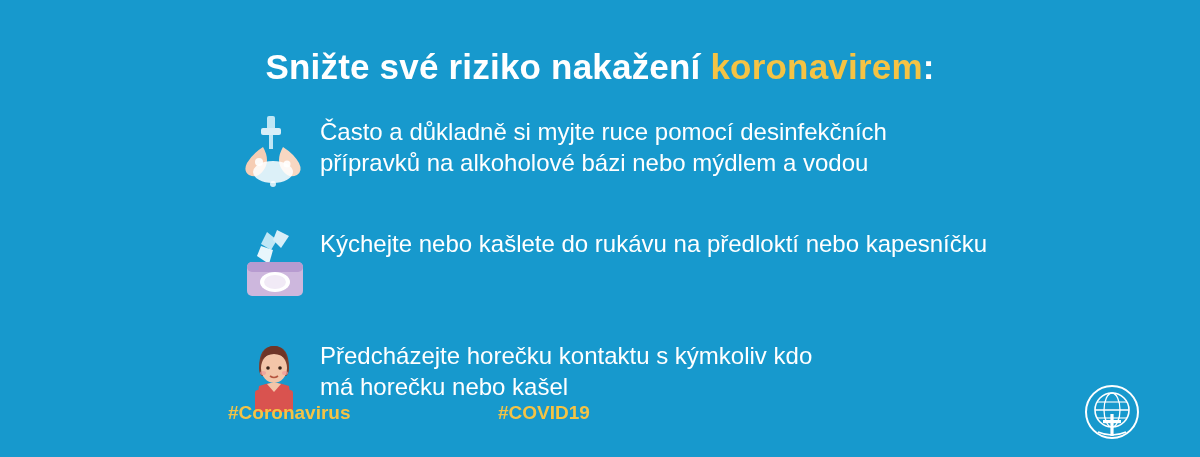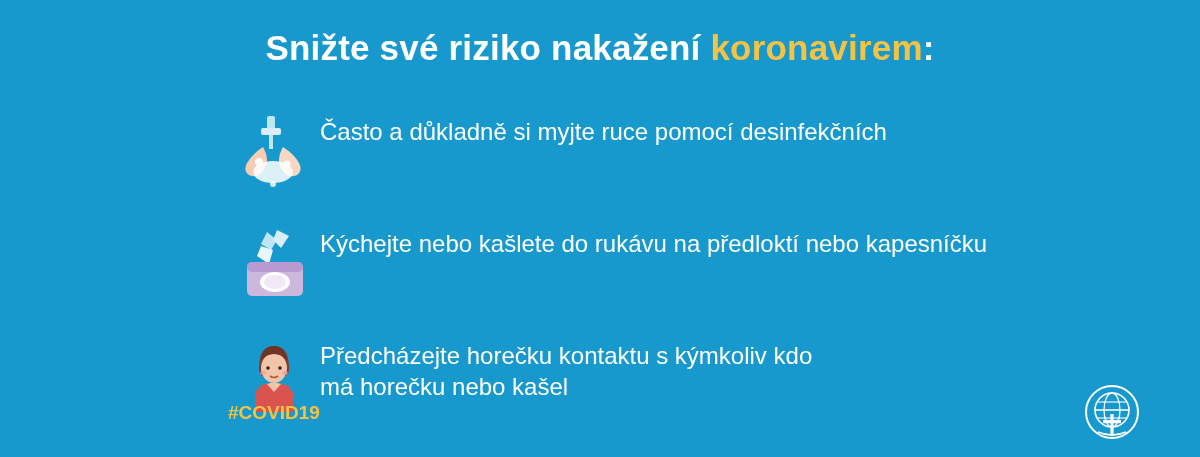--- a/index.html
+++ b/index.html
@@ -15,21 +15,21 @@
     position: relative;
   }
   .poster {
     position: relative;
     width: 1200px;
     height: 457px;
     background: #1799cd;
   }
   .headline {
     position: absolute;
-    top: 28px;
+    top: 47px;
     left: 0;
     width: 1200px;
     text-align: center;
     font-size: 35px;
     font-weight: bold;
     color: #ffffff;
     letter-spacing: 0.2px;
     white-space: nowrap;
   }
   .headline .hl-accent {
@@ -120,20 +120,21 @@
           <path d="M26 33 q8 14 0 24 q-6 8 -14 4 q-6 -4 -2 -12 q5 -9 16 -16z" fill="#f6cdb4"></path>
           <path d="M46 33 q-8 14 0 24 q6 8 14 4 q6 -4 2 -12 q-5 -9 -16 -16z" fill="#f7d7c2"></path>
           <ellipse cx="36" cy="58" rx="20" ry="11" fill="#ffffff" opacity="0.85"></ellipse>
           <circle cx="22" cy="48" r="4" fill="#ffffff" opacity="0.9"></circle>
           <circle cx="50" cy="50" r="3.5" fill="#ffffff" opacity="0.9"></circle>
           <circle cx="36" cy="70" r="3" fill="#ffffff" opacity="0.8"></circle>
         </svg>
       </div>
       <div class="tip-text">
         <span class="line">Často a důkladně si myjte ruce pomocí desinfekčních</span>
+        <span class="line">přípravků na alkoholové bázi nebo mýdlem a vodou</span>
       </div>
     </div>
 
     <div class="tip">
       <div class="tip-icon">
         <svg width="74" height="82" viewBox="0 0 74 82" xmlns="http://www.w3.org/2000/svg">
           <path d="M30 6 l10 8 -6 10 -10 -6z" fill="#bfe6f5"></path>
           <path d="M40 4 l12 6 -8 12 -8 -8z" fill="#d8eef8"></path>
           <path d="M24 20 l12 4 -4 14 -12 -8z" fill="#e8f6fc"></path>
           <rect x="10" y="36" width="56" height="34" rx="5" fill="#cdb7dd"></rect>
@@ -166,20 +167,21 @@
       </div>
       <div class="tip-text">
         <span class="line">Předcházejte horečku kontaktu s kýmkoliv kdo</span>
         <span class="line">má horečku nebo kašel</span>
       </div>
     </div>
 
   </div>
 
   <div class="hashtags">
+    <div class="hashtag hashtag-1">#Coronavirus</div>
     <div class="hashtag">#COVID19</div>
   </div>
 
   <div class="who-logo">
     <span class="who-mark">
       <svg width="56" height="56" viewBox="0 0 56 56" xmlns="http://www.w3.org/2000/svg">
         <circle cx="28" cy="28" r="26" fill="none" stroke="#ffffff" stroke-width="2"></circle>
         <circle cx="28" cy="26" r="17" fill="none" stroke="#ffffff" stroke-width="1.6"></circle>
         <ellipse cx="28" cy="26" rx="8" ry="17" fill="none" stroke="#ffffff" stroke-width="1.3"></ellipse>
         <line x1="11" y1="26" x2="45" y2="26" stroke="#ffffff" stroke-width="1.3"></line>

